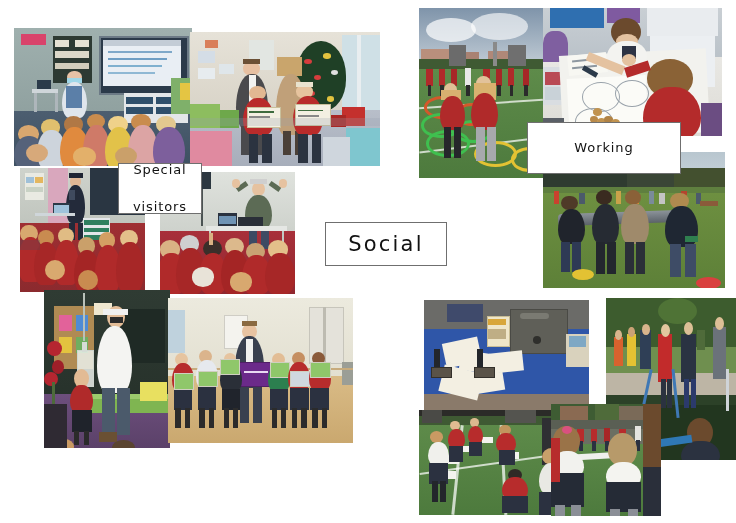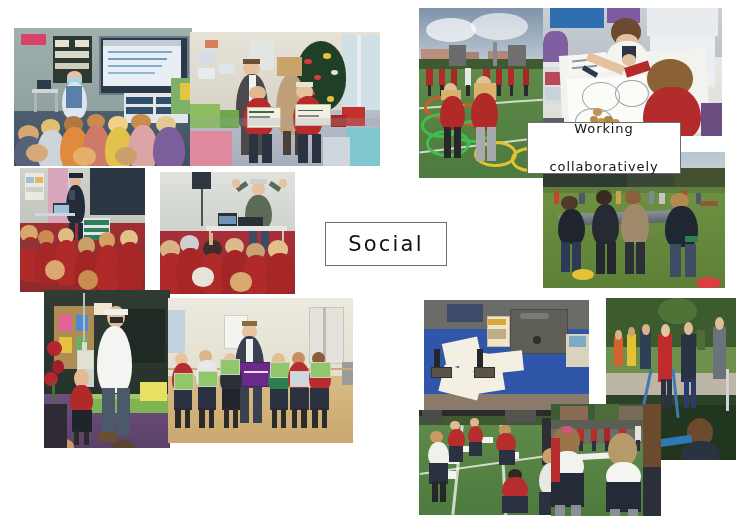--- a/index.html
+++ b/index.html
@@ -737,24 +737,27 @@
       <div class="rect" style="left:50%;top:70%;width:32%;height:26%;background:#252b36;"></div>
       <div class="rect" style="left:54%;top:94%;width:9%;height:8%;background:#8a8e96;"></div>
       <div class="rect" style="left:70%;top:94%;width:9%;height:8%;background:#8a8e96;"></div>
 
       <div class="rect" style="left:84%;top:0%;width:16%;height:62%;background:#6b4a2d;"></div>
       <div class="rect" style="left:84%;top:56%;width:16%;height:44%;background:#2a2f3a;"></div>
       <div class="rect" style="left:0%;top:30%;width:8%;height:40%;background:#b72c2c;"></div>
     </div>
   </div>
 
+  <div class="lbl" id="lbl-visitors">
+    <span>Special</span>
+    <span>visitors</span>
+  </div>
 
   <div class="lbl" id="lbl-collab">
     <span>Working</span>
-    <span>collaboratively</span>
   </div>
 
   <div class="lbl title-lbl" id="lbl-social">
     <span>Social</span>
   </div>
 
 
 </div>
 
 </body></html>

